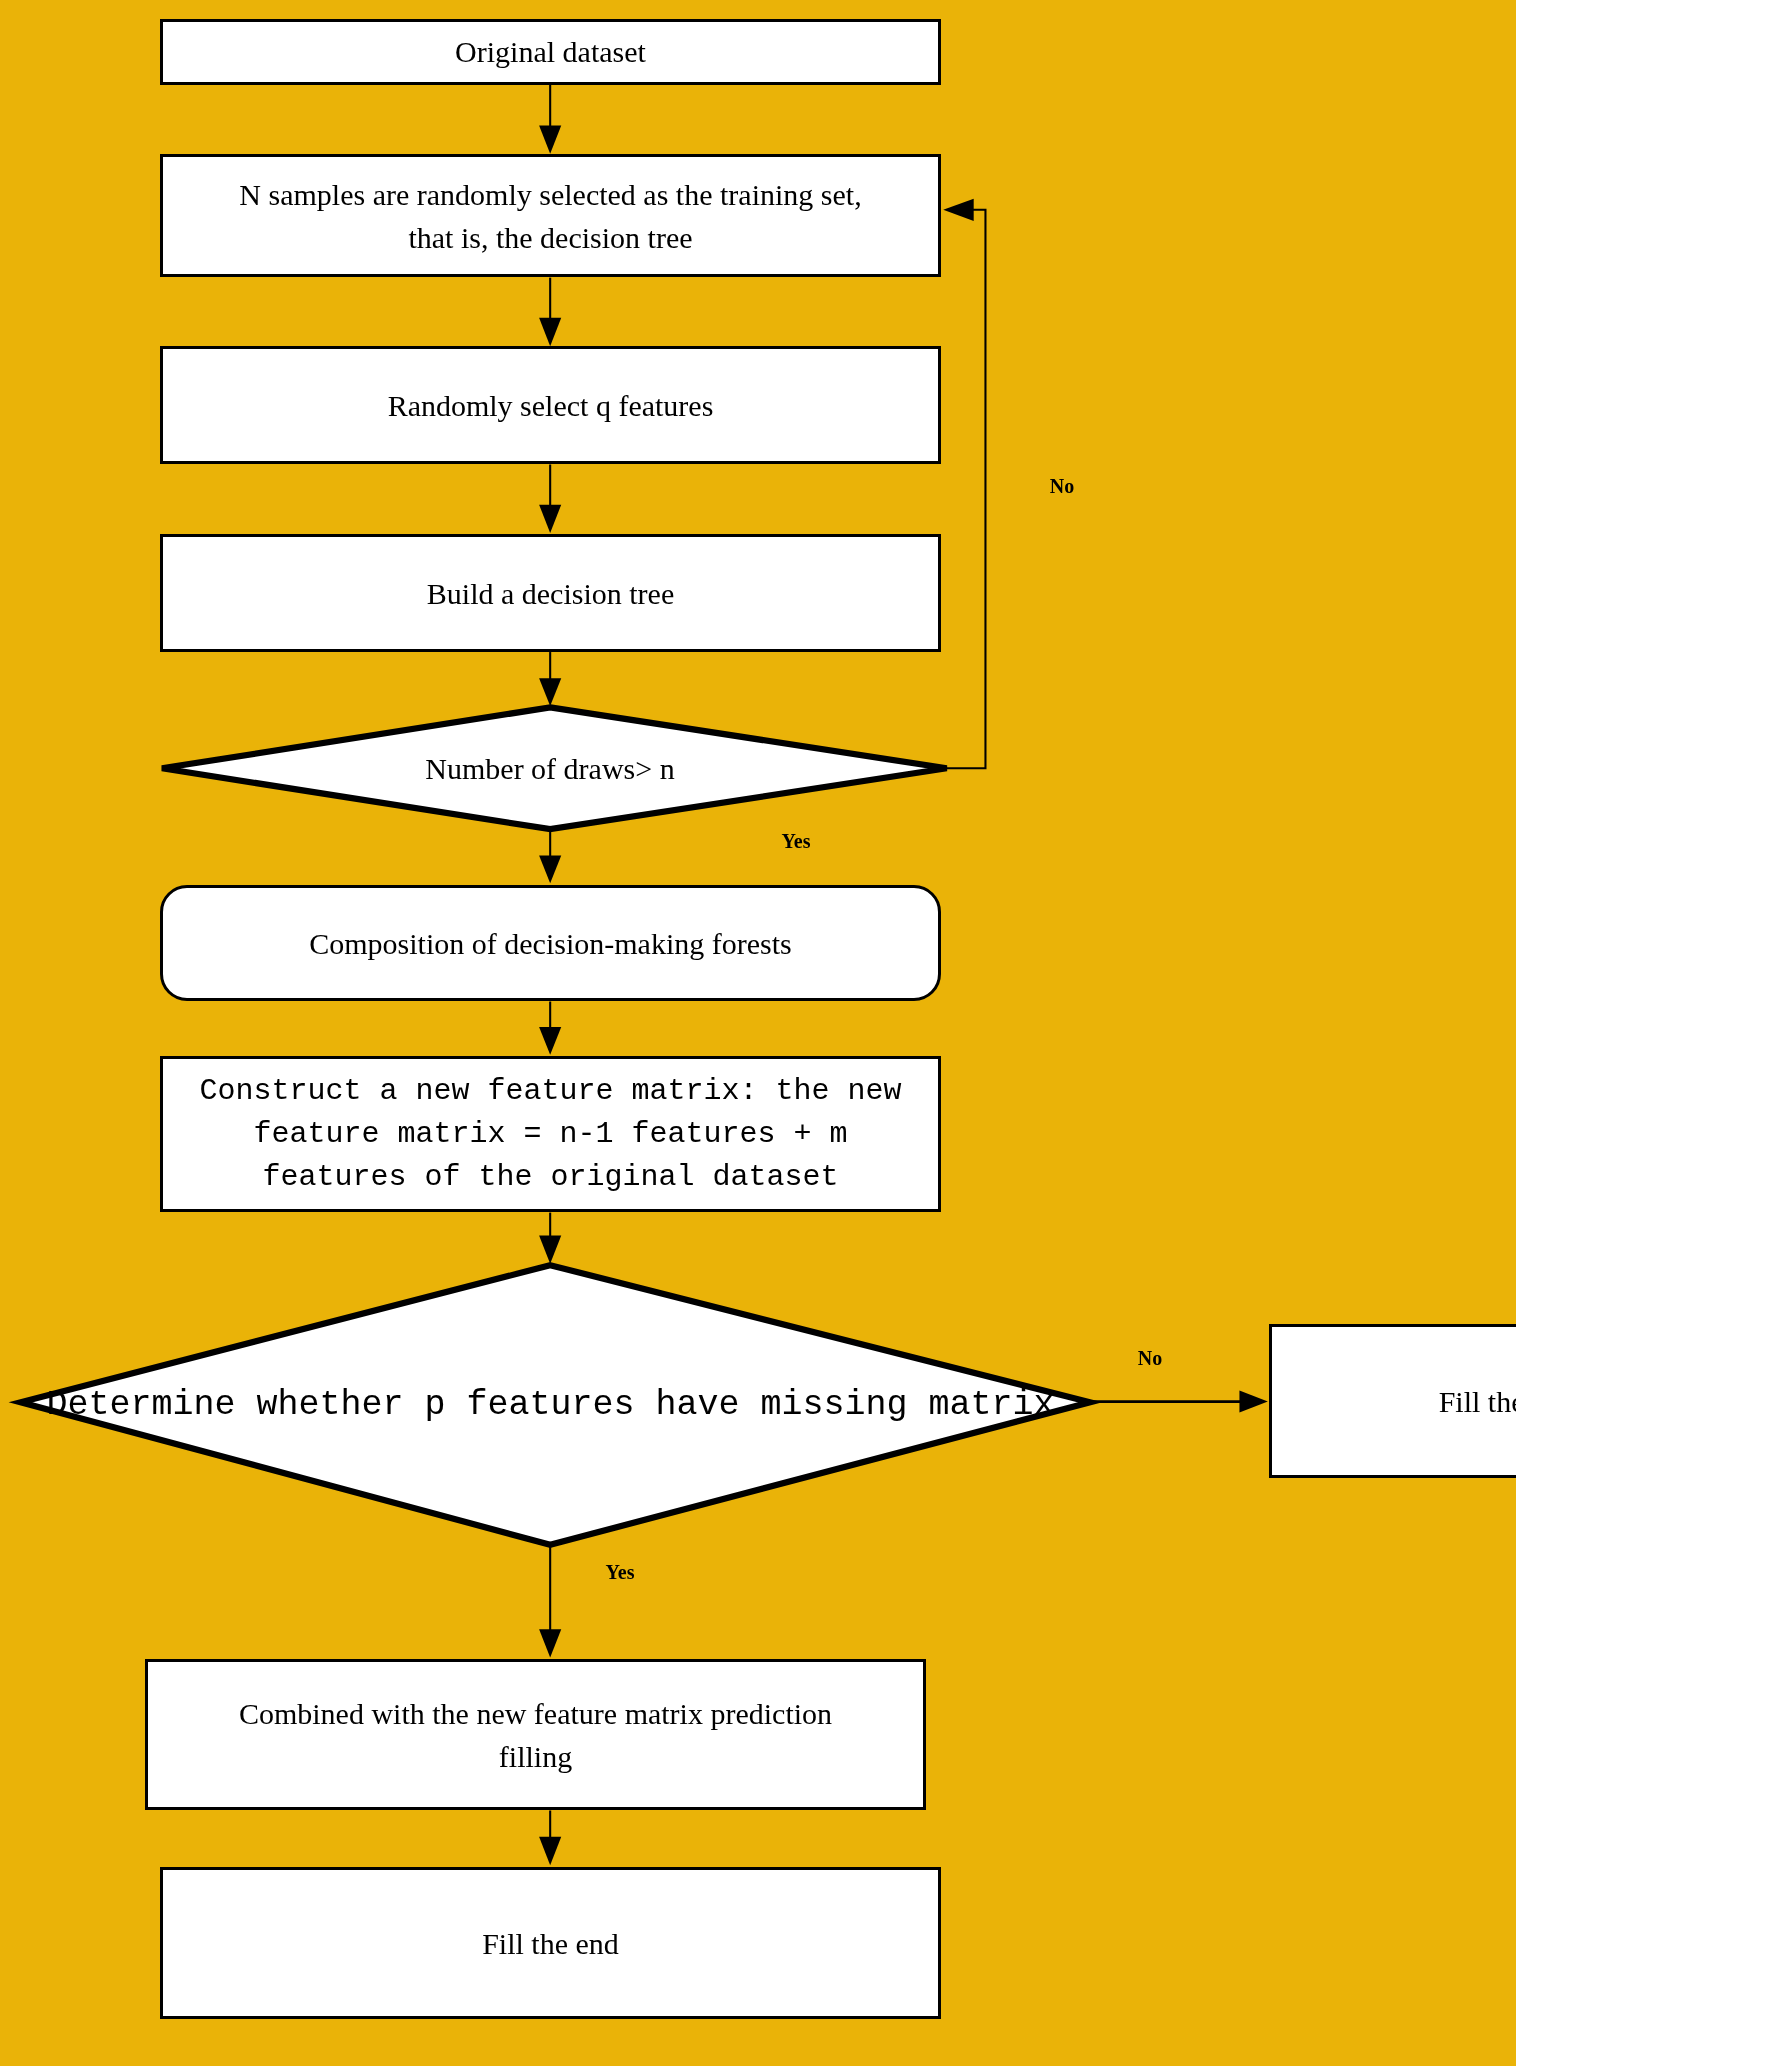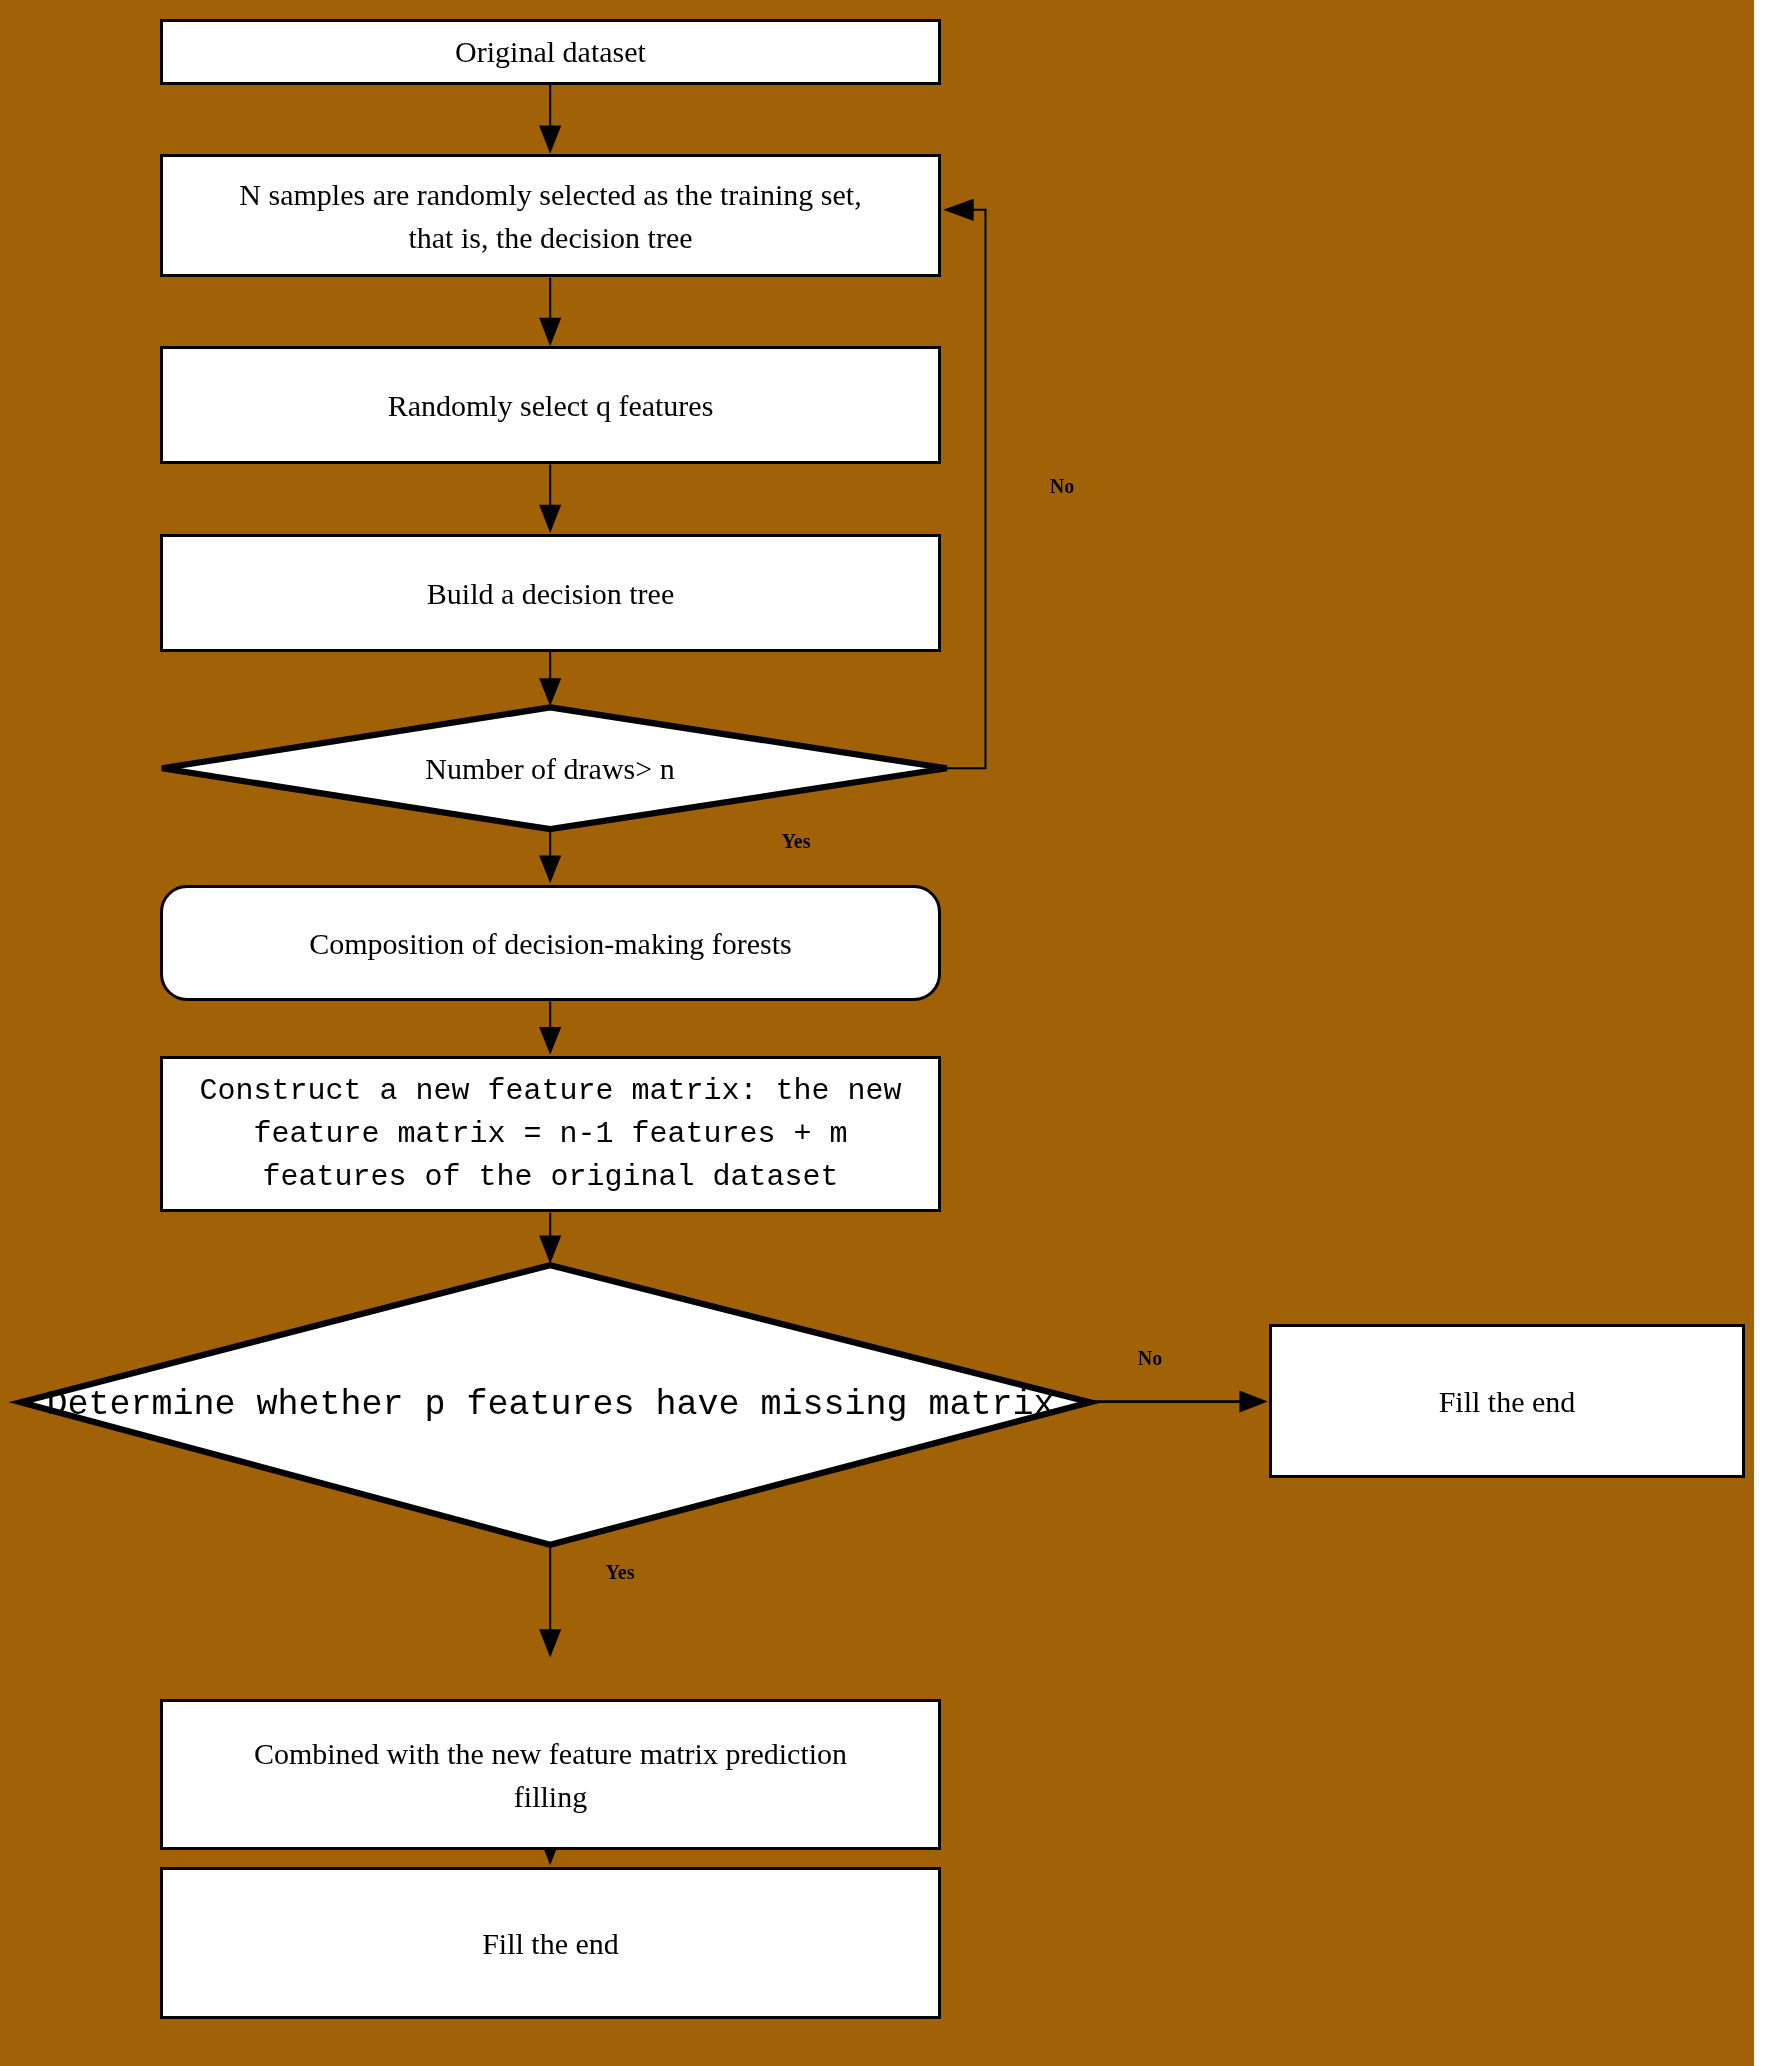--- a/index.html
+++ b/index.html
@@ -2,23 +2,23 @@
 <html style="font-size:11px"><head>
 <meta charset="utf-8">
 <style>
   html, body {
     margin: 0;
     padding: 0;
     background: #ffffff;
   }
   .canvas {
     position: relative;
-    width: 1754px;
+    width: 1516px;
     height: 2066px;
-    background: #a16207;
+    background: #eab308;
     font-family: "Liberation Serif", "DejaVu Serif", serif;
     color: #000000;
     overflow: hidden;
   }
   .connector-layer {
     position: absolute;
     left: 0;
     top: 0;
     width: 1782px;
     height: 2066px;
@@ -135,21 +135,21 @@
   <div class="box" style="left:160px; top:346px; width:781px; height:118px;">Randomly select q features</div>
 
   <div class="box" style="left:160px; top:534px; width:781px; height:118px;">Build a decision tree</div>
 
   <div class="box" style="left:160px; top:885px; width:781px; height:116px;border-radius:27px;">Composition of decision-making forests</div>
 
   <div class="box" style="left:160px; top:1056px; width:781px; height:156px; padding:0 26px;font-family:Liberation Mono, monospace;">Construct a new feature matrix: the new feature matrix = n-1 features + m features of the original dataset</div>
 
   <div class="box" style="left:1269px; top:1324px; width:476px; height:154px;">Fill the end</div>
 
-  <div class="box" style="left:160px; top:1659px; width:781px; height:151px; padding:8px 76px;margin-top:40px;">Combined with the new feature matrix prediction filling</div>
+  <div class="box" style="left:145px; top:1659px; width:781px; height:151px; padding:8px 76px;">Combined with the new feature matrix prediction filling</div>
 
   <div class="box" style="left:160px; top:1867px; width:781px; height:152px;">Fill the end</div>
 
   <div class="dlabel" style="left:273px; top:746px; width:554px; height:44px;">Number of draws&gt; n</div>
 
   <div class="dlabel mono" style="left:0px; top:1383px; width:1101px; height:44px;">Determine whether p features have missing matrix</div>
 
   <div class="edge-label" style="left:1017px; top:465px;">No</div>
 
   <div class="edge-label" style="left:751px; top:820px;">Yes</div>

